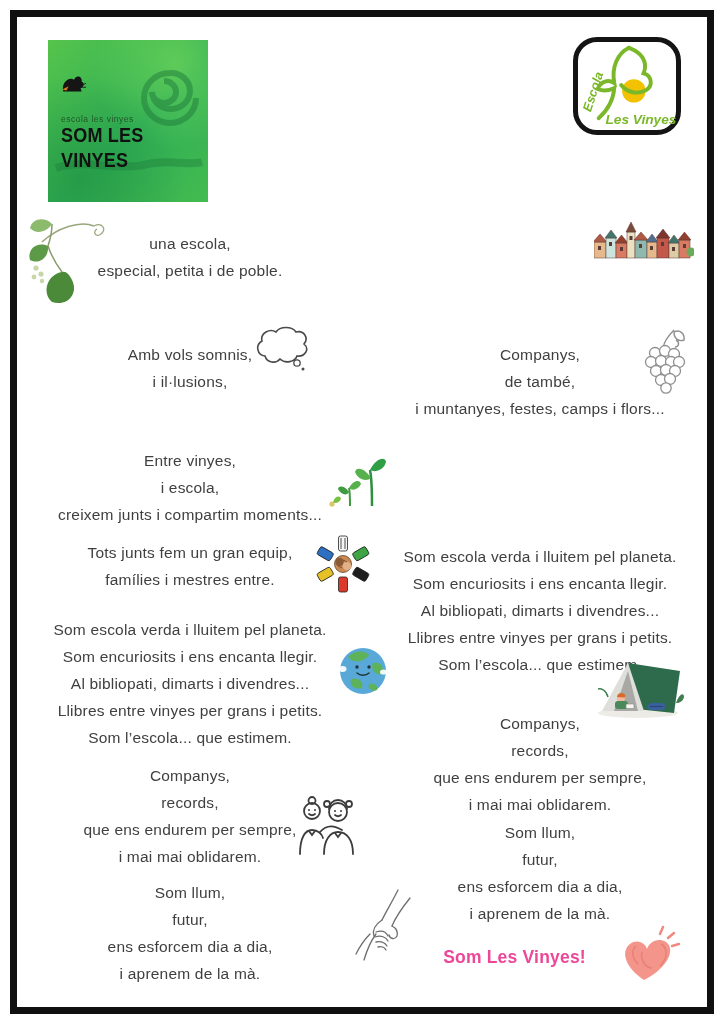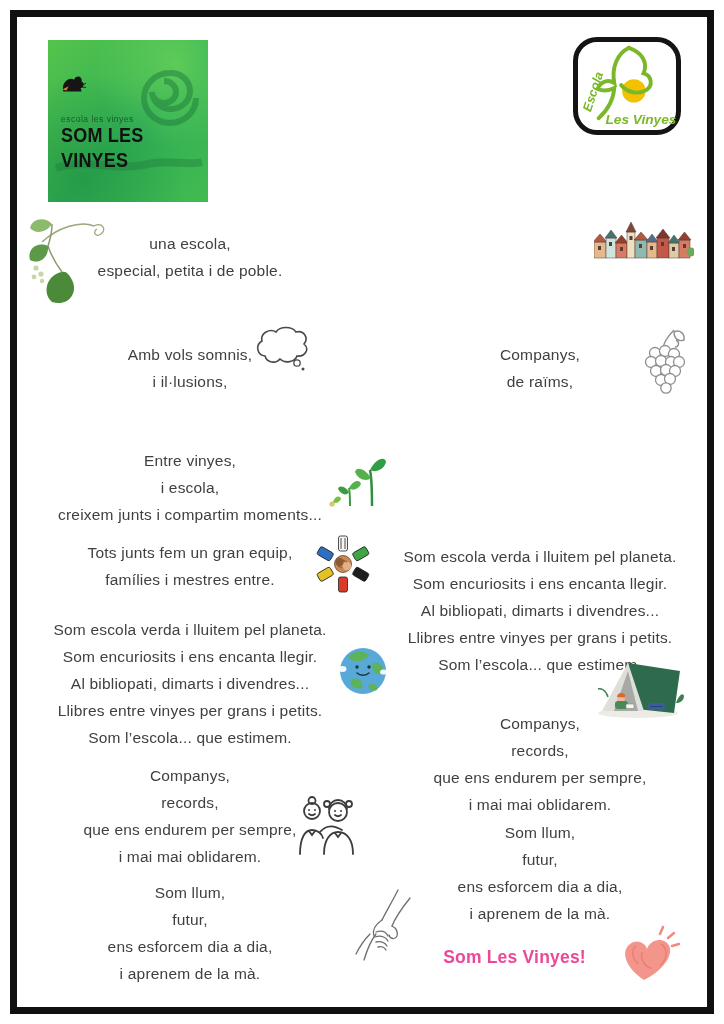--- a/index.html
+++ b/index.html
@@ -102,21 +102,22 @@
   </div>
   <div class="stanza sL7">
     <div>Som llum,</div>
     <div>futur,</div>
     <div>ens esforcem dia a dia,</div>
     <div>i aprenem de la mà.</div>
   </div>
 
   <div class="stanza sR2">
     <div>Companys,</div>
-    <div>de raïms,</div>
+    <div>de també,</div>
+    <div>i muntanyes, festes, camps i flors...</div>
   </div>
   <div class="stanza sR4">
     <div>Som escola verda i lluitem pel planeta.</div>
     <div>Som encuriosits i ens encanta llegir.</div>
     <div>Al bibliopati, dimarts i divendres...</div>
     <div>Llibres entre vinyes per grans i petits.</div>
     <div>Som l’escola... que estimem.</div>
   </div>
   <div class="stanza sR5">
     <div>Companys,</div>

